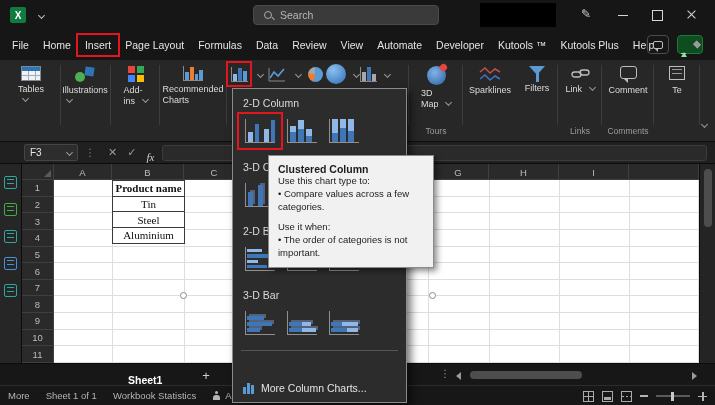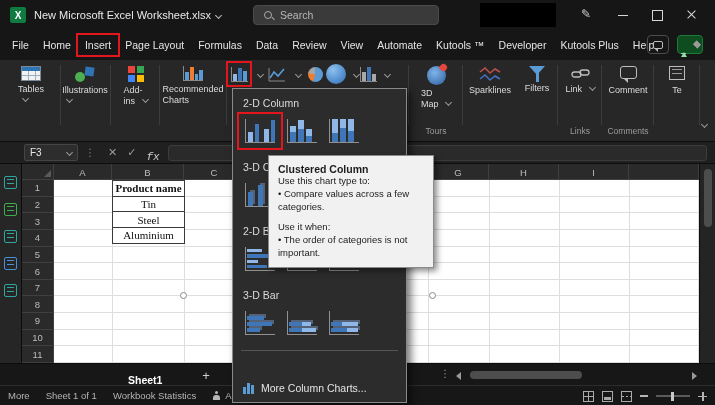--- a/index.html
+++ b/index.html
@@ -82,21 +82,21 @@
   .rib-cv{position:absolute;right:8px;top:62px}
 
   
   .fbar{position:absolute;left:0;top:142px;right:0;height:22px;background:#202020;border-bottom:1px solid #0c0c0c;
         display:flex;align-items:center}
   .namebox{margin-left:24px;width:54px;height:17px;background:#2d2d2d;border:1px solid #454545;border-radius:2px;
            display:flex;align-items:center;justify-content:space-between;padding:0 5px;font-size:10px;color:#e6e6e6}
   .fdots{margin:0 7px;color:#8a8a8a;font-size:10px;letter-spacing:1px}
   .fbx{color:#9a9a9a;font-size:11px;margin:0 5px}
   .fbck{color:#9a9a9a;font-size:11px;margin:0 5px}
-  .fxlbl{font-family:Liberation Mono, monospace;font-style:italic;font-size:11px;color:#cfcfcf;margin:8px 8px 0 5px}
+  .fxlbl{font-family:Liberation Serif, serif;font-style:italic;font-size:11px;color:#cfcfcf;margin:8px 8px 0 5px}
   .finput{flex:1;height:16px;margin-right:8px;background:#2a2a2a;border:1px solid #3c3c3c;border-radius:3px}
 
   
   .rail{position:absolute;left:0;top:164px;width:22px;height:199px;background:#262626;border-right:1px solid #0c0c0c;
         display:flex;flex-direction:column;align-items:center;gap:14px;padding-top:12px}
   .kic{width:13px;height:13px;border:1.5px solid #2fa7a0;border-radius:2px;position:relative}
   .kic::after{content:"";position:absolute;left:2px;right:2px;top:2px;bottom:2px;
       background:repeating-linear-gradient(to bottom,#2fa7a0 0 1px,transparent 1px 4px)}
   .kic.g{border-color:#3fae49}.kic.g::after{background:repeating-linear-gradient(to bottom,#3fae49 0 1px,transparent 1px 4px)}
   .kic.b{border-color:#4a90d9}.kic.b::after{background:repeating-linear-gradient(to bottom,#4a90d9 0 1px,transparent 1px 4px)}
@@ -191,21 +191,20 @@
   .tt-line{font-size:9.5px;line-height:1.35}
   .tt-gap{margin-top:8px}
 </style>
 </head>
 <body>
 
 <div id="win">
 
   <div class="titlebar">
     <span class="appicon"></span>
-    <span class="wtitle">New Microsoft Excel Worksheet.xlsx</span>
     <i class="cv"></i>
     <div class="searchbox">
       <span class="mag"></span>
       <span class="searchtxt">Search</span>
     </div>
     <div class="redact"></div>
     <span class="penbtn"></span>
     <div class="wbtn wmin"></div>
     <div class="wbtn wmax"></div>
     <div class="wbtn wclose">
@@ -217,22 +216,22 @@
   <div class="menubar">
     <span class="mi">File</span>
     <span class="mi">Home</span>
     <span class="mi red-annot">Insert</span>
     <span class="mi">Page Layout</span>
     <span class="mi">Formulas</span>
     <span class="mi">Data</span>
     <span class="mi">Review</span>
     <span class="mi">View</span>
     <span class="mi">Automate</span>
+    <span class="mi">Developer</span>
     <span class="mi">Kutools ™</span>
-    <span class="mi">Developer</span>
     <span class="mi">Kutools Plus</span>
     <span class="mi">Help</span>
     <div class="chatbtn">
         <i></i>
       </div>
     <div class="sharebtn">
         <span><i></i><em></em></span>
         <i class="cv dim"></i>
       </div>
   </div>

